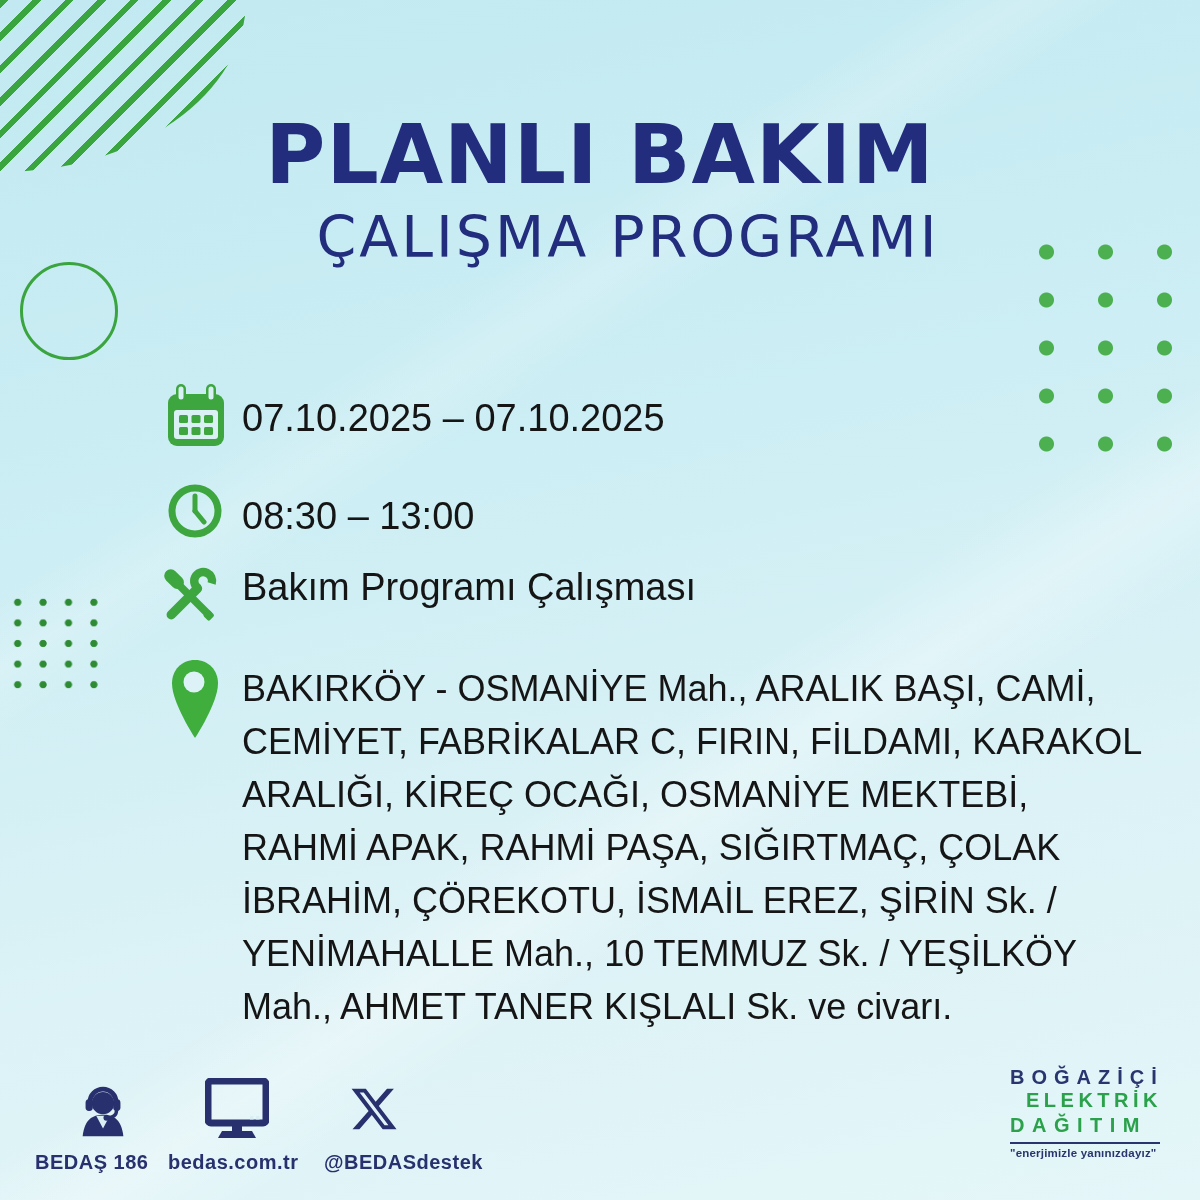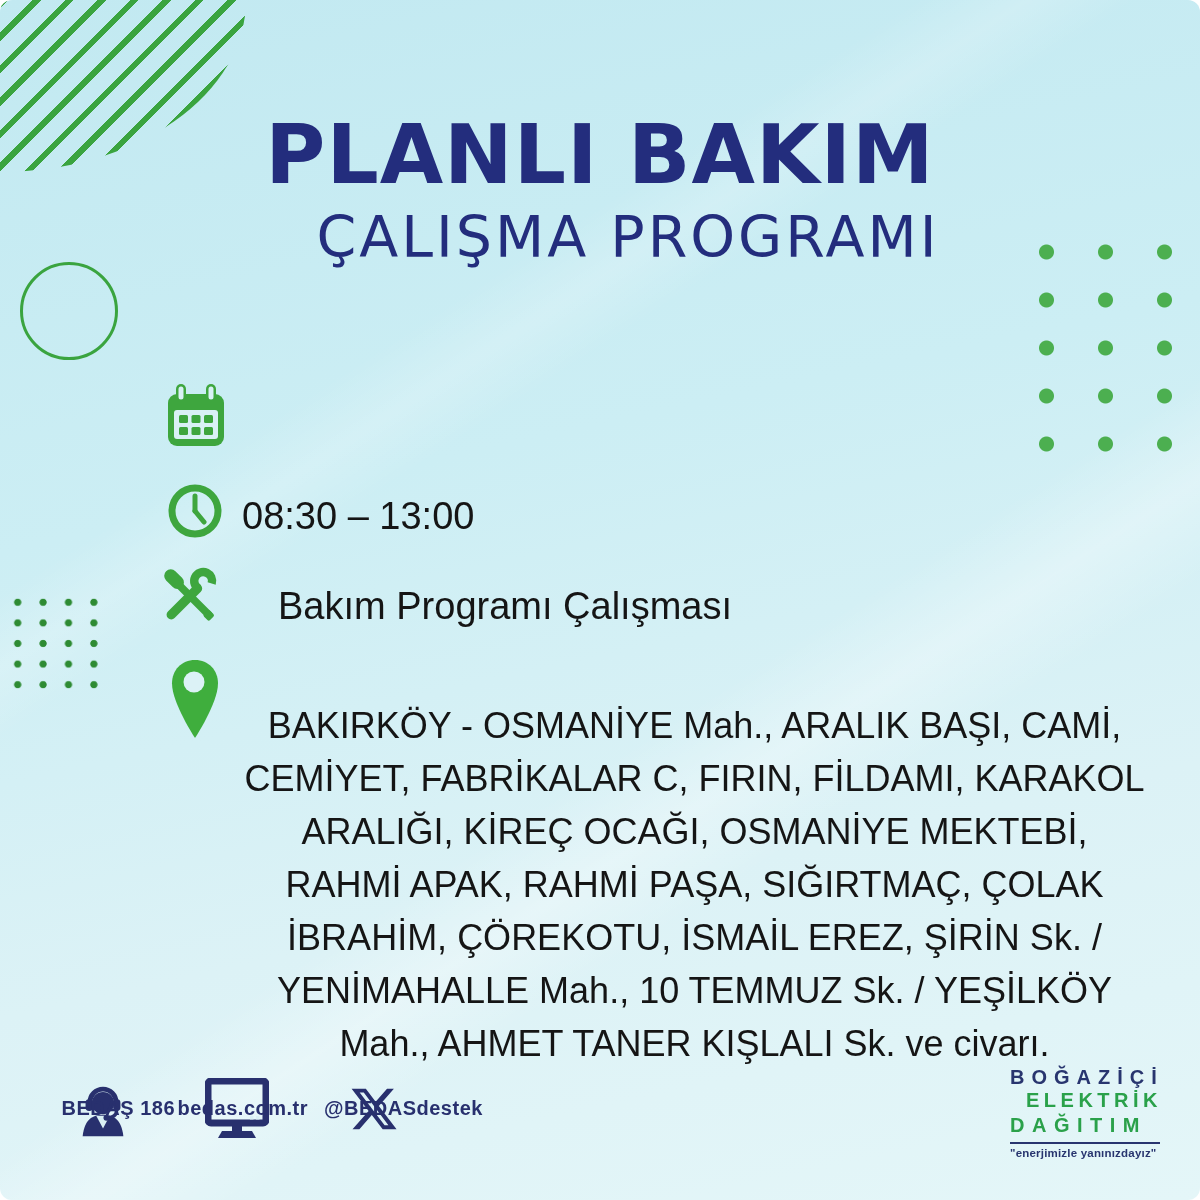--- a/index.html
+++ b/index.html
@@ -1,20 +1,19 @@
 <!DOCTYPE html>
 <html><head>
 <meta charset="utf-8">
 <style>
   html,body{margin:0;padding:0;}
   .canvas{
     position:relative;width:1200px;height:1200px;overflow:hidden;
     background:linear-gradient(168deg,#c2e9f1 0%,#cceef4 38%,#dcf2f6 70%,#e4f6f8 100%);
     font-family:"Liberation Sans",sans-serif;
-    border-radius:12px;
   }
   
   .streak{position:absolute;background:linear-gradient(transparent,rgba(255,255,255,.30),transparent);pointer-events:none;}
   .streak-a{left:-320px;top:700px;width:2100px;height:170px;transform:rotate(-33deg);}
   .streak-b{left:-200px;top:120px;width:1900px;height:120px;transform:rotate(-33deg);opacity:.6;}
   .stripes-topleft{
     position:absolute;left:0;top:0;width:246px;height:172px;
     background:repeating-linear-gradient(135deg,#3aa43f 0 6px,transparent 6px 23px);
     border-bottom-right-radius:100% 100%;
   }
@@ -48,29 +47,29 @@
   .ic-calendar{left:166px;top:382px;width:60px;height:70px;}
   .ic-clock{left:168px;top:484px;width:54px;height:54px;}
   .ic-tools{left:160px;top:566px;width:60px;height:60px;}
   .ic-pin{left:170px;top:658px;width:50px;height:84px;}
   .info-text{
     position:absolute;left:242px;color:#151515;font-size:38px;line-height:1.2;
     font-family:"Liberation Sans",sans-serif;
   }
   .t-date{top:396px;}
   .t-time{top:494px;text-align:right;}
-  .t-work{top:584px;margin-left:36px;}
-  .t-location{top:699px;width:905px;font-size:36px;line-height:53px;text-align:center;}
+  .t-work{top:565px;}
+  .t-location{top:662px;width:905px;font-size:36px;line-height:53px;}
   
   .contact-icon{position:absolute;}
   .ic-agent{left:72px;top:1080px;width:62px;height:60px;}
   .ic-monitor{left:205px;top:1078px;width:64px;height:62px;}
   .ic-x{left:348px;top:1084px;width:52px;height:50px;}
   .contact-label{
-    position:absolute;top:1097px;text-align:right;color:#28306e;
+    position:absolute;top:1151px;text-align:left;color:#28306e;
     font-weight:700;font-size:20px;letter-spacing:.5px;
   }
   .lbl-agent{left:35px;width:140px;}
   .lbl-web{left:168px;width:140px;}
   .lbl-x{left:303px;width:150px;margin-left:21px;}
   
   .brand{position:absolute;left:1010px;top:1066px;width:150px;text-align:left;}
   .brand-l1{color:#28356f;font-weight:700;font-size:20px;letter-spacing:7px;line-height:22px;white-space:nowrap;}
   .brand-l2{color:#2aa14a;font-weight:700;font-size:20px;letter-spacing:4.5px;line-height:25px;white-space:nowrap;margin-left:16px;}
   .brand-l3{color:#2aa14a;font-weight:700;font-size:20px;letter-spacing:7.5px;line-height:25px;white-space:nowrap;}
@@ -101,20 +100,21 @@
       <rect x="42.5" y="4.5" width="5" height="13" rx="2.5" fill="#d9f1f5"></rect>
       <rect x="8" y="28" width="44" height="29" rx="3" fill="#d9f1f5"></rect>
       <rect x="13" y="33" width="9" height="8" rx="1.5" fill="#3ea63e"></rect>
       <rect x="25.5" y="33" width="9" height="8" rx="1.5" fill="#3ea63e"></rect>
       <rect x="38" y="33" width="9" height="8" rx="1.5" fill="#3ea63e"></rect>
       <rect x="13" y="45" width="9" height="8" rx="1.5" fill="#3ea63e"></rect>
       <rect x="25.5" y="45" width="9" height="8" rx="1.5" fill="#3ea63e"></rect>
       <rect x="38" y="45" width="9" height="8" rx="1.5" fill="#3ea63e"></rect>
     </svg>
   </span>
+  <div class="info-text t-date">07.10.2025 – 07.10.2025</div>
 
   <span class="row-icon ic-clock">
     <svg width="54" height="54" viewBox="0 0 54 54">
       <circle cx="27" cy="27" r="23" fill="none" stroke="#3ea63e" stroke-width="7"></circle>
       <line x1="27" y1="27" x2="27" y2="12" stroke="#3ea63e" stroke-width="5" stroke-linecap="round"></line>
       <line x1="27" y1="27" x2="36" y2="38" stroke="#3ea63e" stroke-width="5" stroke-linecap="round"></line>
     </svg>
   </span>
   <div class="info-text t-time">08:30 – 13:00</div>
 

